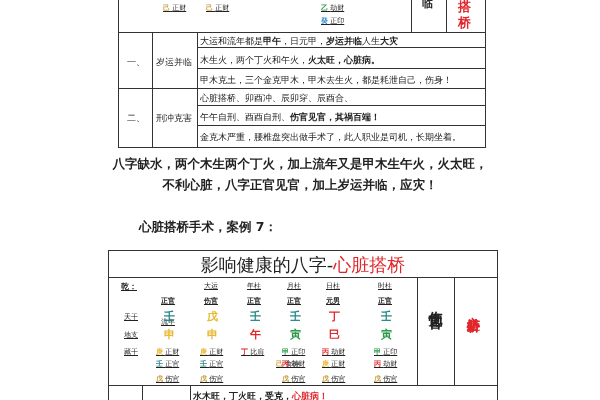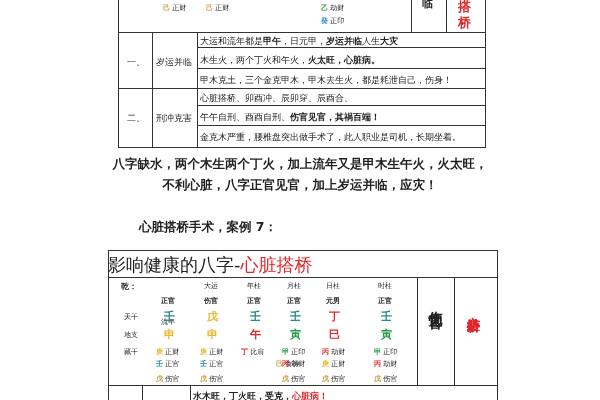--- a/index.html
+++ b/index.html
@@ -2,21 +2,21 @@
 <html><head>
 <meta charset="utf-8">
 <style>
   html, body { margin:0; padding:0; }
   body { width:600px; height:400px; overflow:hidden; background:#ffffff; position:relative;
          font-family:"DejaVu Sans", "Liberation Sans", sans-serif; color:#222; }
   .abs { position:absolute; }
   .box { position:absolute; border:1px solid #333; box-sizing:border-box; }
   .vline { position:absolute; width:1px; background:#333; }
   .hline { position:absolute; height:1px; background:#333; }
-  .small { font-size:7px; white-space:nowrap; }
+  .small { font-size:7px; white-space:nowrap;text-decoration:underline; }
   .cell-text { font-size:9px; white-space:nowrap; }
   .b { font-weight:bold; }
   .red { color:#e0262b; }
   .vert { writing-mode:vertical-rl; text-orientation:upright; letter-spacing:1px; }
   .para { font-size:12.5px; font-weight:bold; text-align:center; width:600px; left:0; white-space:nowrap; }
   .stem { font-weight:bold; }
 </style>
 </head>
 <body>
 
@@ -78,21 +78,21 @@
   <span>金克木严重，腰椎盘突出做手术了，此人职业是司机，长期坐着。</span>
 </div>
 
 <div class="abs para" style="top:156px;">八字缺水，两个木生两个丁火，加上流年又是甲木生午火，火太旺，</div>
 <div class="abs para" style="top:177px;">不利心脏，八字正官见官，加上岁运并临，应灾！</div>
 
 <div class="abs b" style="left:139px; top:219px; font-size:12.5px;">心脏搭桥手术，案例 7：</div>
 
 <div class="box" style="left:108px; top:250px; width:390px; height:160px;"></div>
 <div class="hline" style="left:108px; top:277px; width:390px;"></div>
-<div class="abs" style="left:108px; top:253px; width:390px; text-align:left; font-size:18px; white-space:nowrap;">
+<div class="abs" style="left:108px; top:253px; width:390px; text-align:center; font-size:18px; white-space:nowrap;">
   <span>影响健康的八字-</span><span class="red">心脏搭桥</span>
 </div>
 
 <div class="vline" style="left:417px; top:277px; height:108px;"></div>
 <div class="vline" style="left:454px; top:277px; height:108px;"></div>
 <div class="hline" style="left:108px; top:385px; width:390px;"></div>
 
 <div class="abs vert b" style="left:427px; top:300px; font-size:14px; color:#222;">伤官见官</div>
 <div class="abs vert b red" style="left:464px; top:306px; font-size:13px;">心脏搭桥</div>
 

